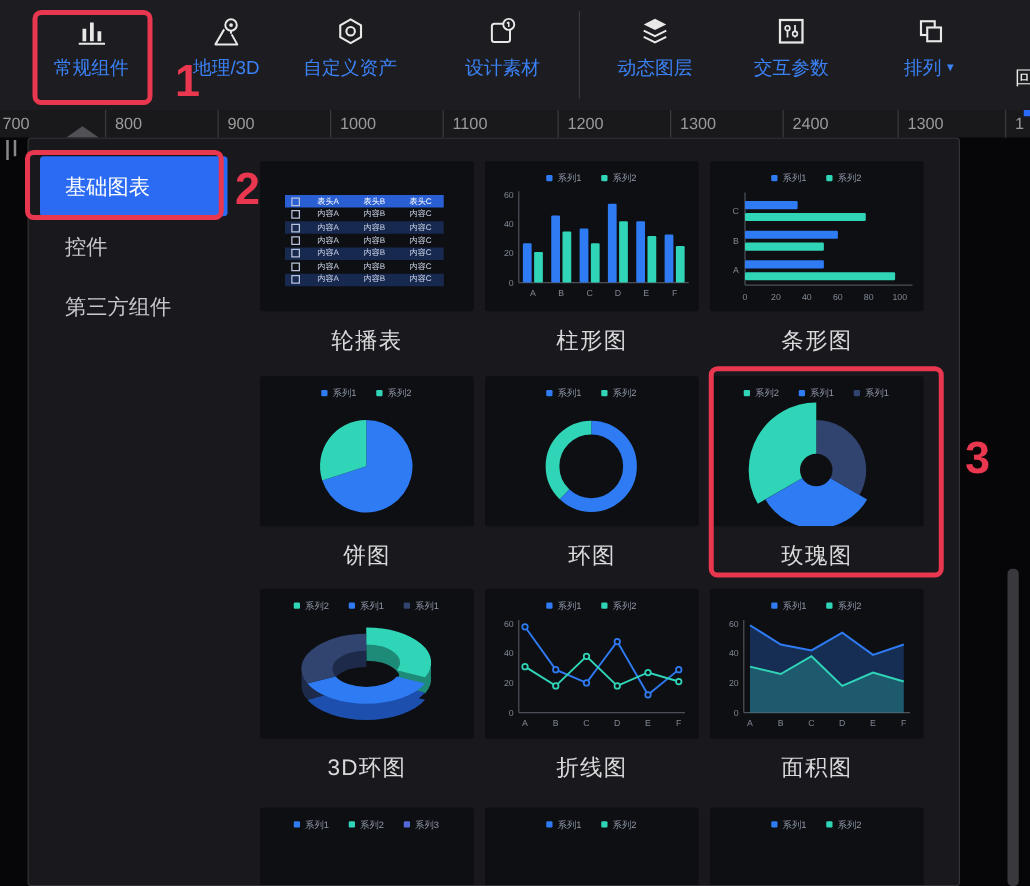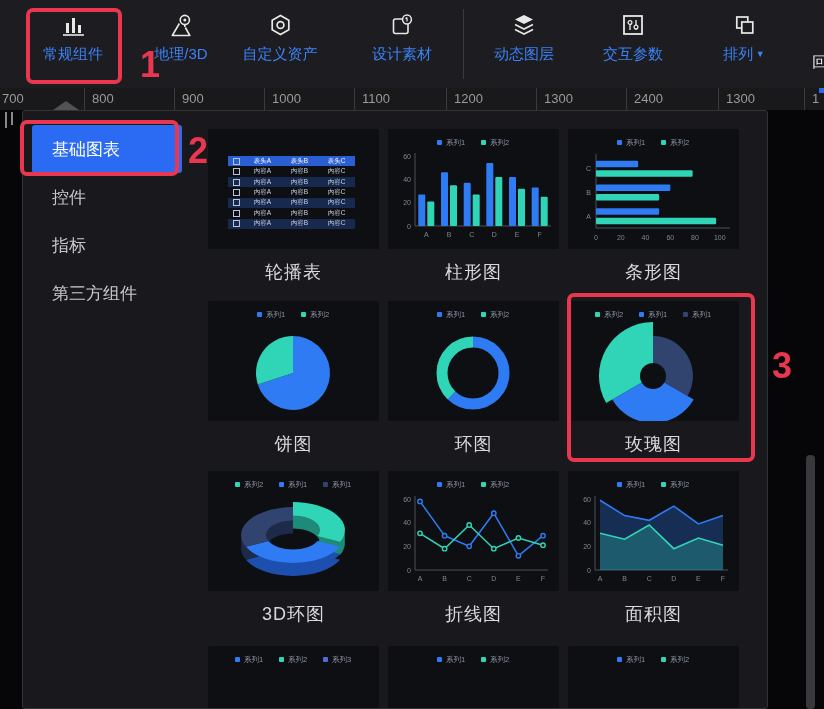--- a/index.html
+++ b/index.html
@@ -150,21 +150,20 @@
 
 <div class="edge-marks">
     <i style="left:2px"></i>
     <i style="left:8px;height:13px"></i>
   </div>
 
 <div class="panel">
   <div class="sidebar">
       <div class="sitem first active">基础图表</div>
       <div class="sitem">控件</div>
-      <div class="sitem">指标</div>
       <div class="sitem">第三方组件</div>
     </div>
   <div class="grid">
       <div class="card" style="left: 17px; top: 18px;">
         <div class="thumb">
           <div class="ttable">
             <div class="trow hdr">
               <span class="tchk">
                 <i></i>
               </span>

